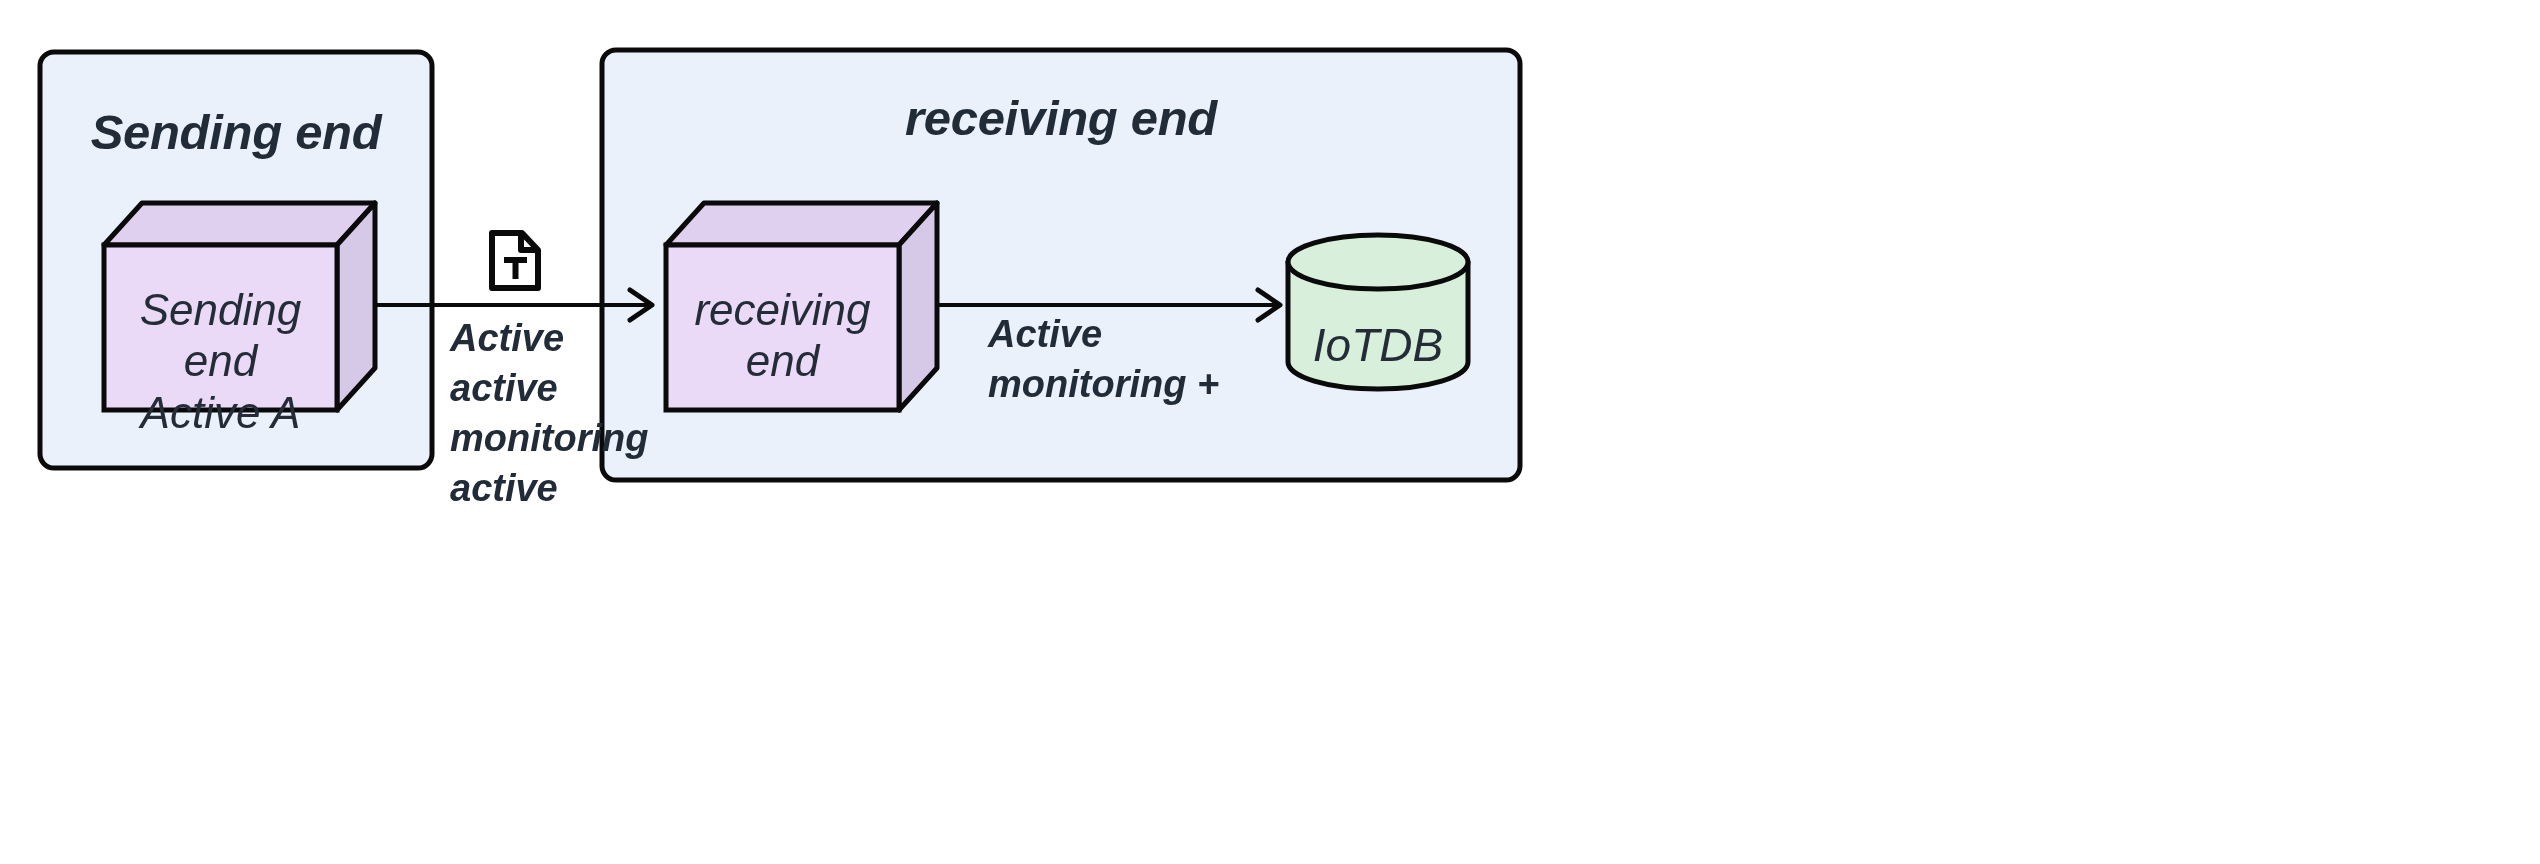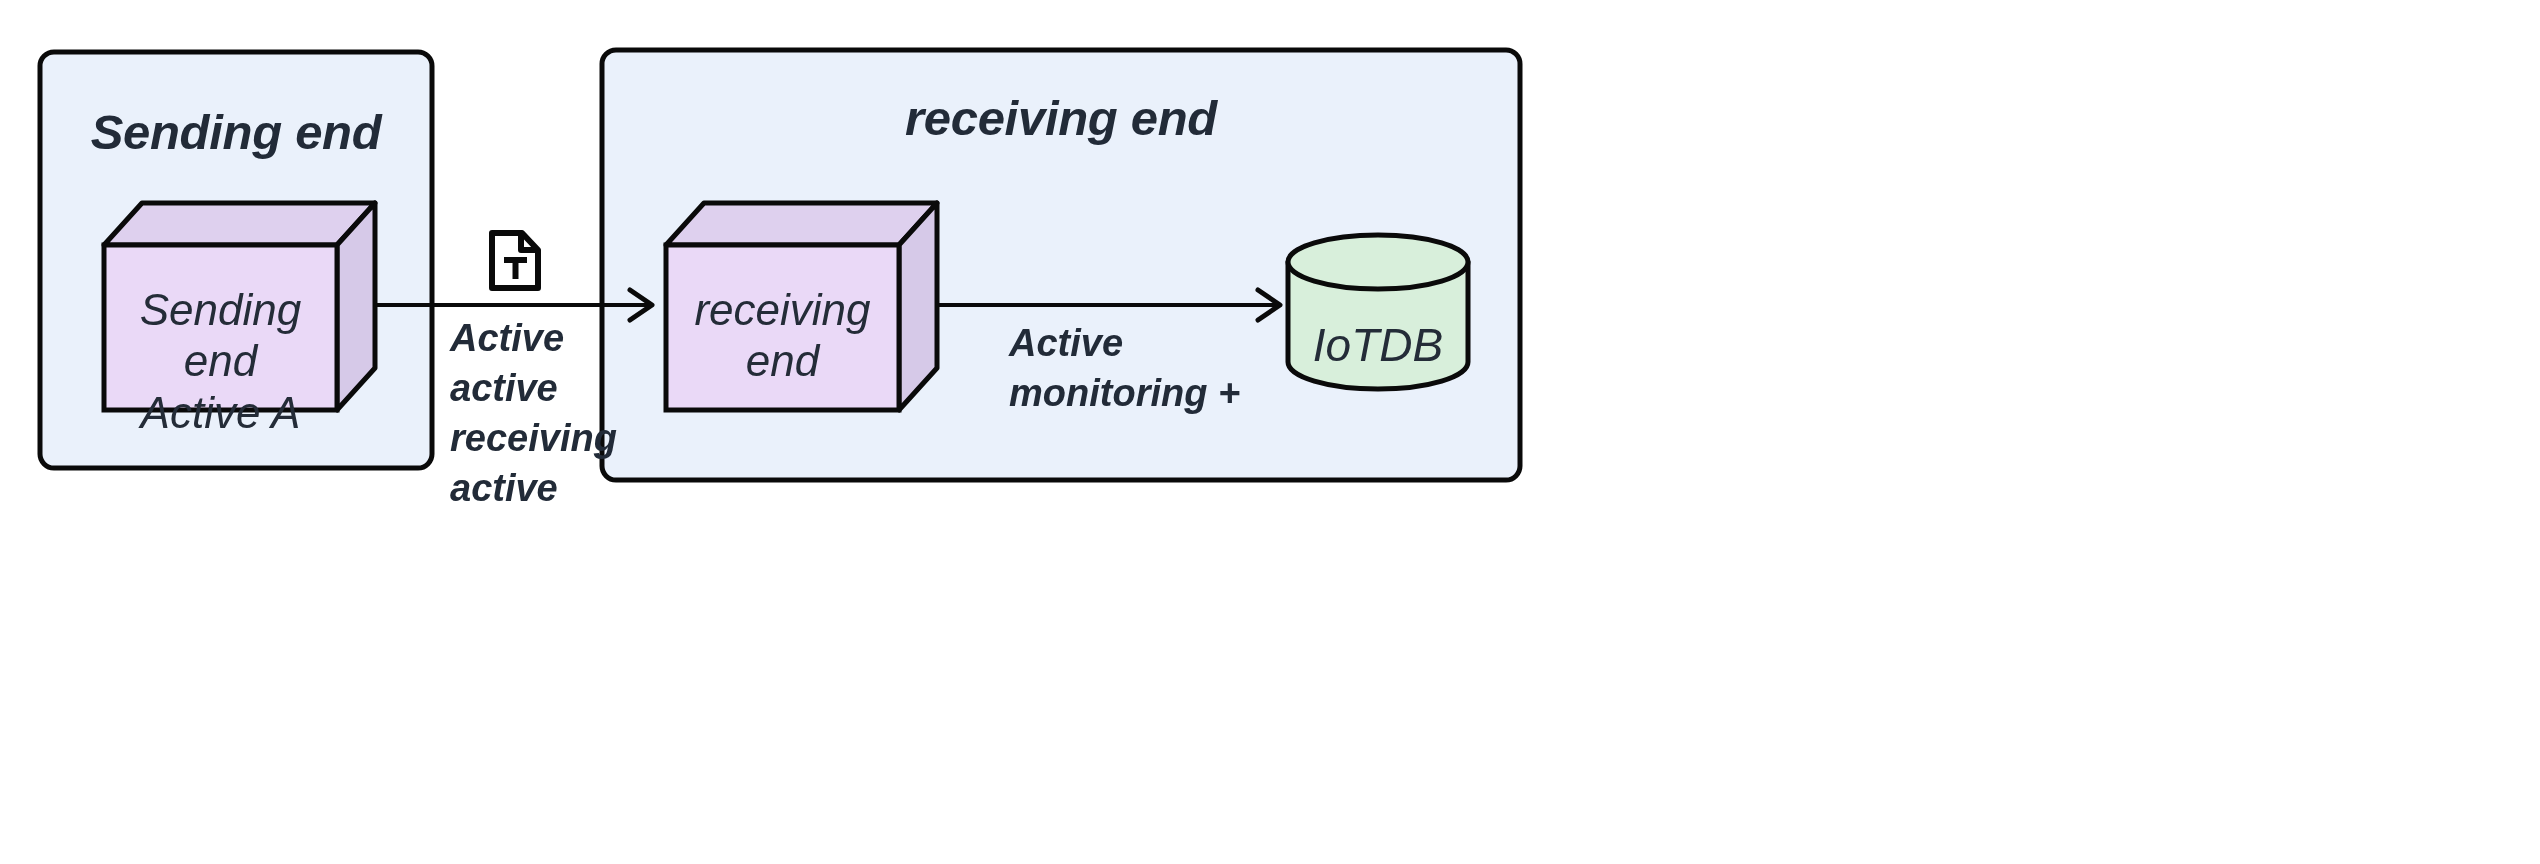--- a/index.html
+++ b/index.html
@@ -104,21 +104,21 @@
 
   <div style="position:absolute;left:666px;top:284px;width:233px;">
     <div class="cube-label">receiving end</div>
   </div>
 
   <div class="txt db-label" style="left:1288px;top:308px;width:180px;margin-top:10px;">IoTDB</div>
 
   <div style="position:absolute;left:450px;top:313px;width:180px;">
     <div class="edge-label">Active</div>
     <div class="edge-label">active</div>
-    <div class="edge-label">receiving</div>
+    <div class="edge-label">monitoring</div>
     <div class="edge-label">active</div>
   </div>
 
-  <div style="position:absolute;left:988px;top:318px;width:300px;margin-left:21px;">
+  <div style="position:absolute;left:988px;top:309px;width:300px;">
     <div class="edge-label">Active monitoring +</div>
   </div>
 
 </div>
 
 </body></html>

